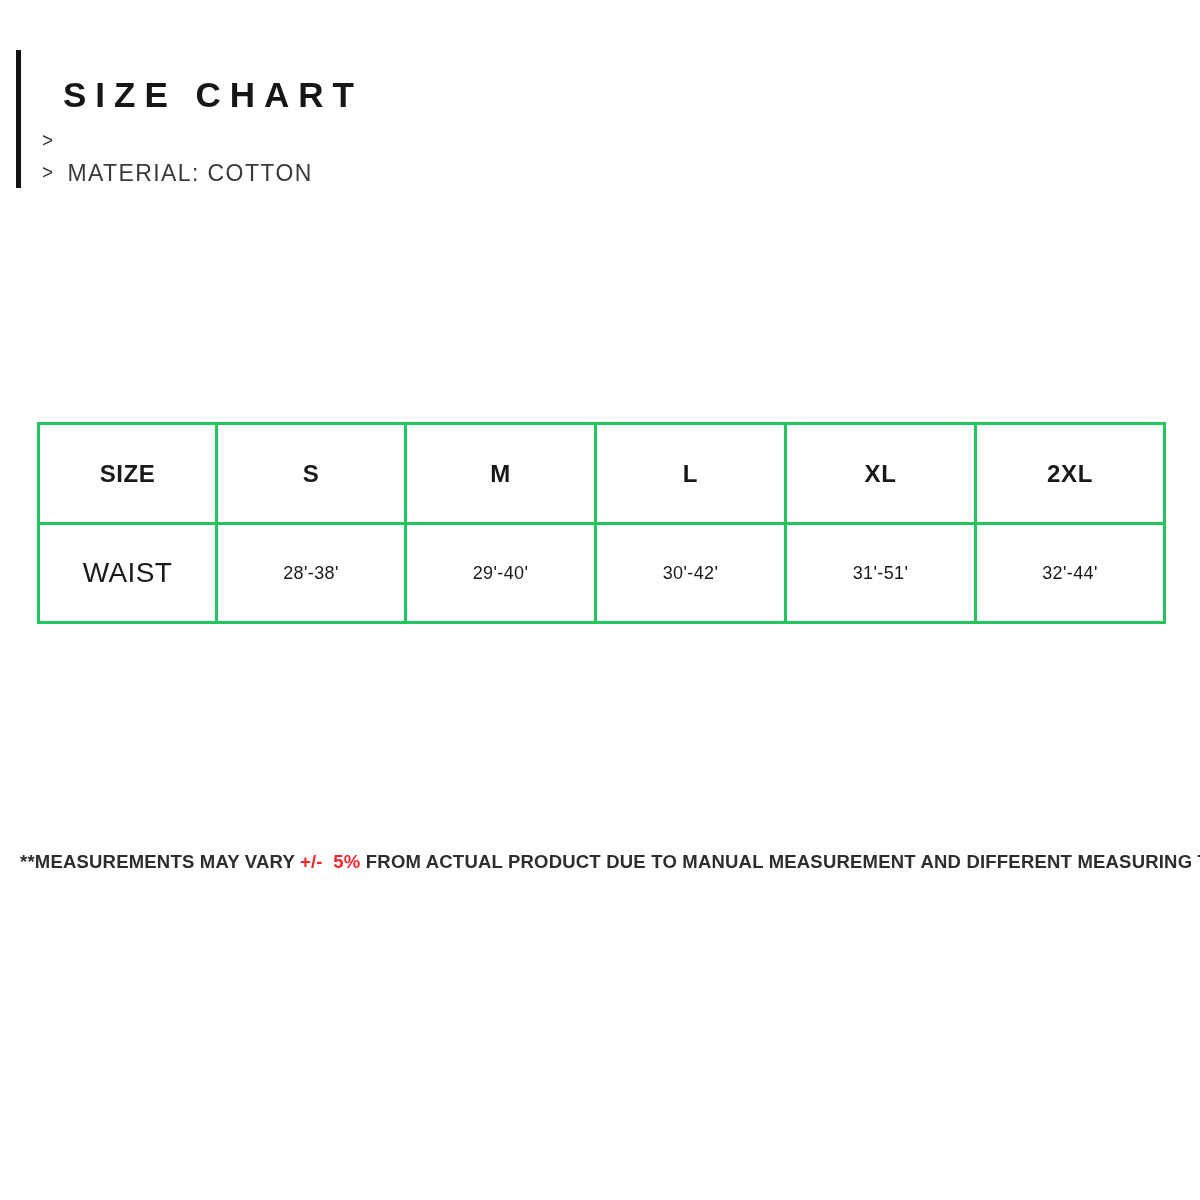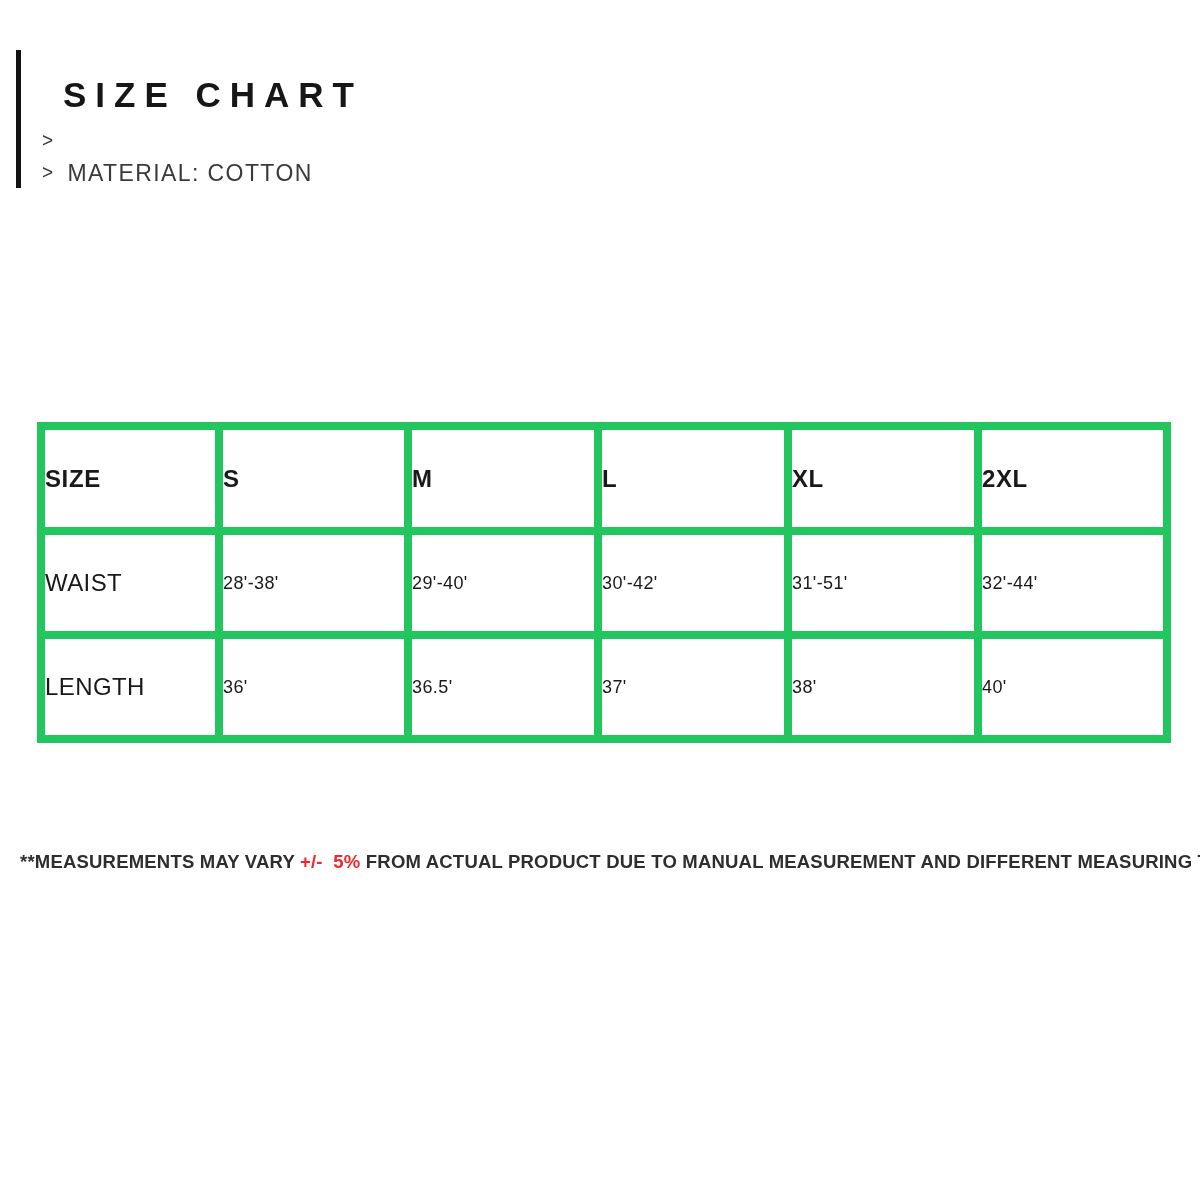--- a/index.html
+++ b/index.html
@@ -60,39 +60,39 @@
   .size-table {
     position: absolute;
     left: 37px;
     top: 422px;
     width: 1126px;
     border-collapse: collapse;
     table-layout: fixed;
     background: #ffffff;
   }
   .size-table th, .size-table td {
-    border: 8px solid #22c55e;
-    text-align: left;
+    border: 3px solid #22c55e;
+    text-align: center;
     vertical-align: middle;
     padding: 0;
     color: #191919;
   }
   .size-table thead th {
     height: 97px;
     font-size: 24px;
     font-weight: 700;
     letter-spacing: 0.6px;
   }
   .size-table tbody td {
     height: 96px;
     font-size: 18px;
     font-weight: 400;
     letter-spacing: 0.4px;
   }
-  .size-table td.row-label { font-size: 24px; }
+  .size-table td.row-label { font-size: 28px; }
 
   
   .footnote {
     position: absolute;
     left: 20px;
     top: 851px;
     margin: 0;
     font-size: 18.5px;
     font-weight: 700;
     letter-spacing: 0.2px;
@@ -141,26 +141,18 @@
     </thead>
     <tbody>
       <tr>
         <td class="row-label">WAIST</td>
         <td>28'-38'</td>
         <td>29'-40'</td>
         <td>30'-42'</td>
         <td>31'-51'</td>
         <td>32'-44'</td>
       </tr>
-      <tr>
-        <td class="row-label">LENGTH</td>
-        <td>36'</td>
-        <td>36.5'</td>
-        <td>37'</td>
-        <td>38'</td>
-        <td>40'</td>
-      </tr>
     </tbody>
   </table>
 
   <p class="footnote"><span>**MEASUREMENTS MAY VARY </span><span class="red" style="color: rgb(241, 39, 43);">+/-  5%</span><span> FROM ACTUAL PRODUCT DUE TO MANUAL MEASUREMENT AND DIFFERENT MEASURING TAPE</span></p>
 
 </div>
 
 </body></html>

